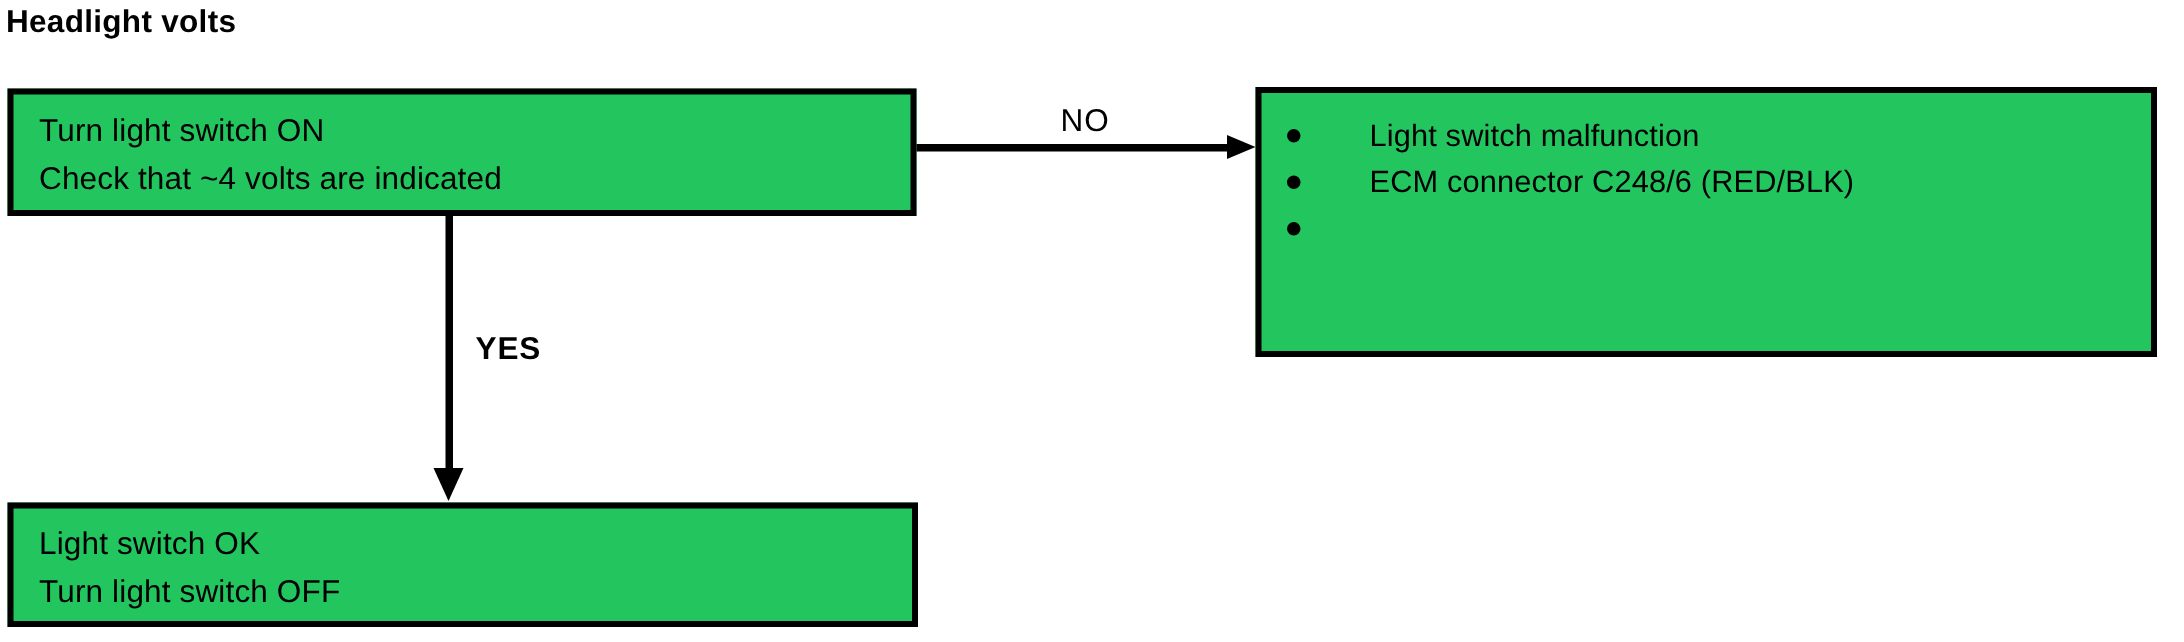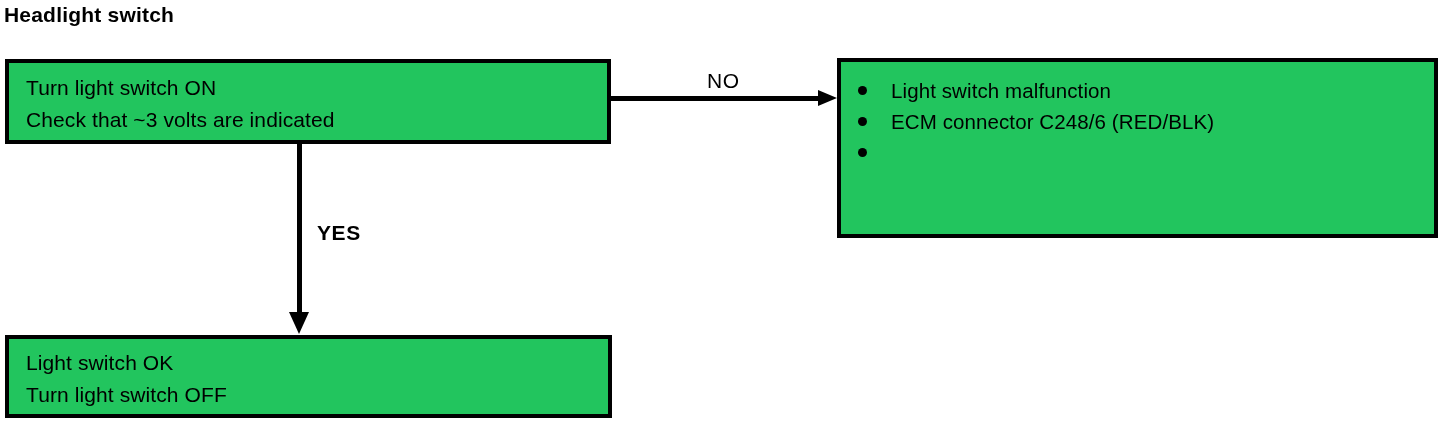--- a/index.html
+++ b/index.html
@@ -78,21 +78,21 @@
     position: absolute;
     left: 0;
     top: 13px;
     width: 100%;
     margin: 0;
     padding: 0;
     list-style: none;
   }
   .fault-item {
     position: relative;
-    padding-left: 50px;
+    padding-left: 72px;
     padding-right: 14px;
     font-size: 20.5px;
     line-height: 31px;
     letter-spacing: 0.1px;
     margin-bottom: 0px;
   }
   .fault-item .bullet-dot {
     position: absolute;
     left: 17px;
     top: 11px;
@@ -163,25 +163,25 @@
     line-height: 22px;
     letter-spacing: 0.6px;
     white-space: nowrap;
   }
 </style>
 </head>
 <body>
 
 <div id="page-root">
 
-  <div class="page-title">Headlight switch</div>
+  <div class="page-title">Headlight volts</div>
 
   <div class="flow-box" id="box-test">
     <div class="box-line line-1">Turn light switch ON</div>
-    <div class="box-line line-2">Check that ~3 volts are indicated</div>
+    <div class="box-line line-2">Check that ~4 volts are indicated</div>
   </div>
 
   <div id="conn-no-line"></div>
   <div id="conn-no-arrowhead"></div>
   <div id="label-no">NO</div>
 
   <div id="conn-yes-line"></div>
   <div id="conn-yes-arrowhead"></div>
   <div id="label-yes">YES</div>
 

